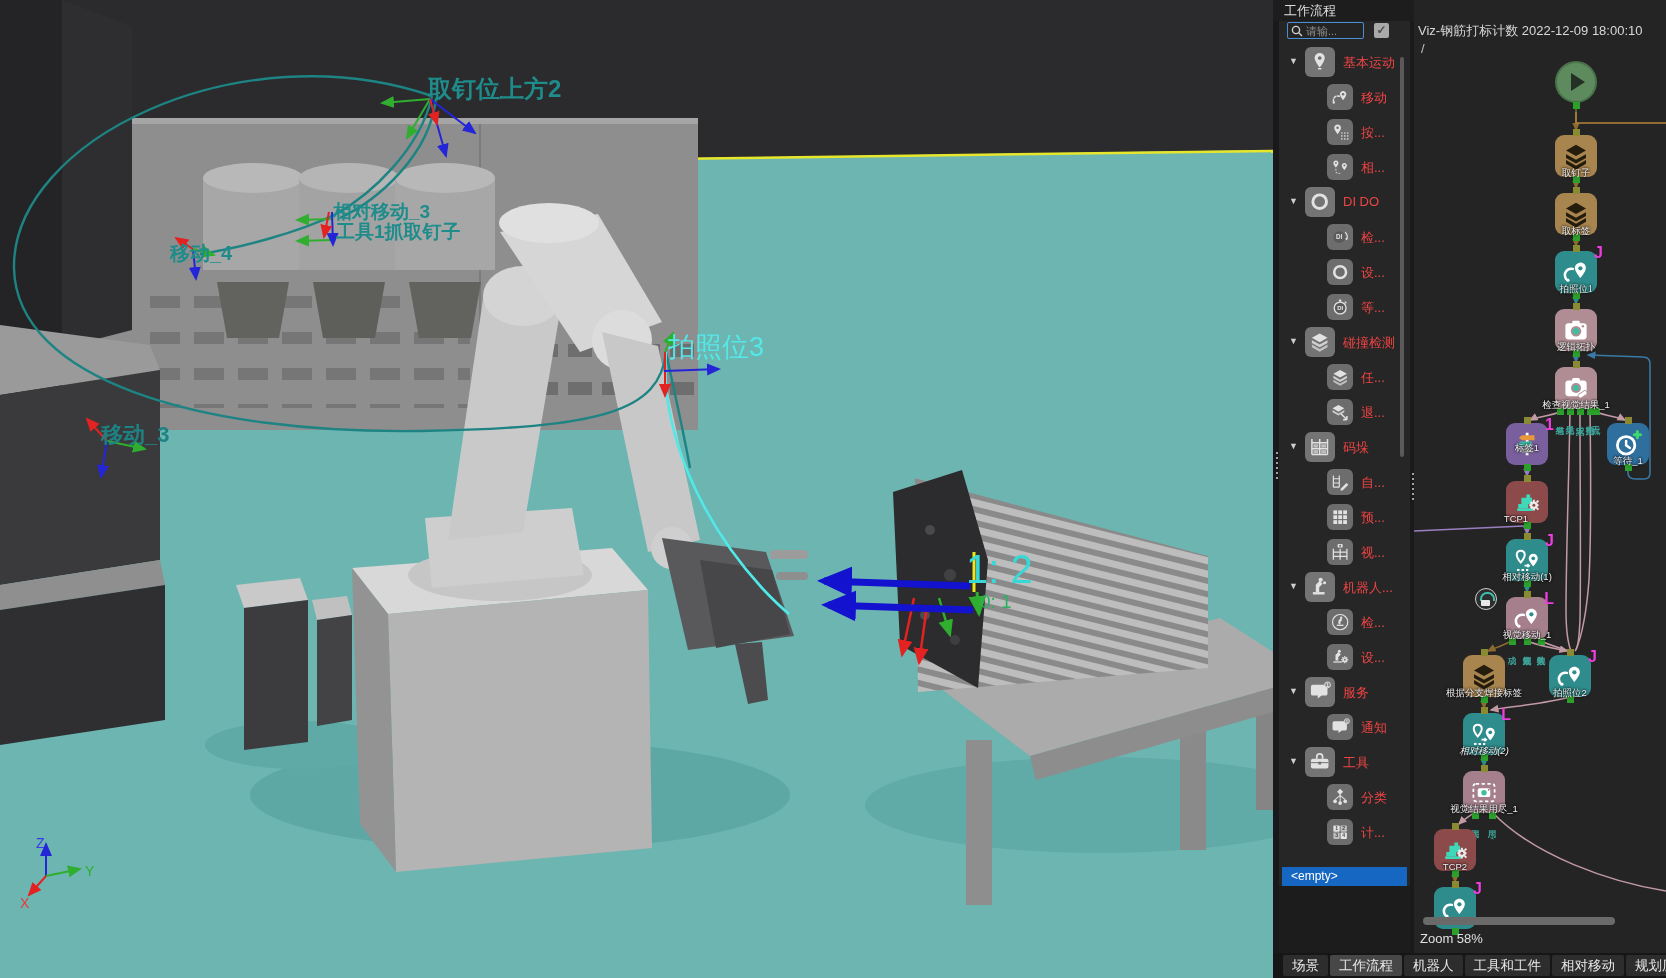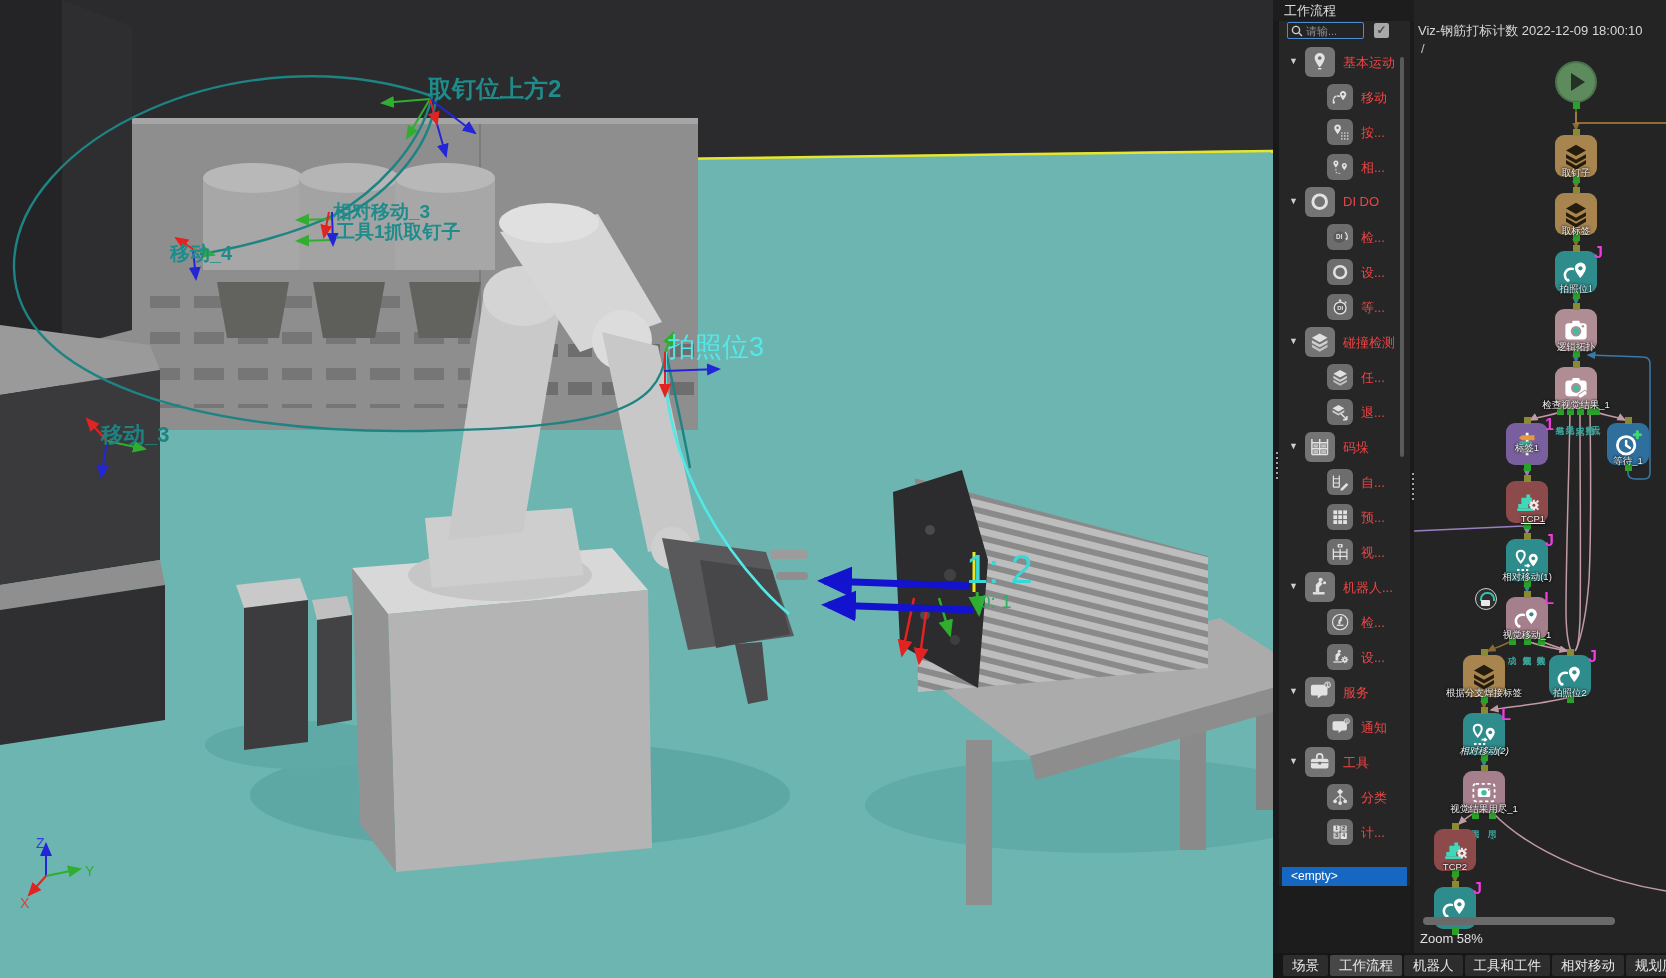--- a/index.html
+++ b/index.html
@@ -735,21 +735,21 @@
               <rect x="4" y="17" width="13" height="2.2" rx="1" fill="#3fd8b8"></rect>
               <circle cx="17.5" cy="14.5" r="3" fill="#ececec"></circle>
               <g stroke="#ececec" stroke-width="1.6">
                 <path d="M17.5 10.2v2M17.5 16.8v2M13.8 14.5h2M19.2 14.5h2M14.9 11.9l1.4 1.4M19.7 16.7l1.4 1.4M14.9 17.1l1.4-1.4M19.7 12.3l1.4-1.4"></path>
               </g>
               <circle cx="17.5" cy="14.5" r="1.2" fill="#8d4a4a"></circle>
             </svg>
           </div>
           <div class="port in" style="left: 109.5px; top: 475px;"></div>
           <div class="port out" style="left: 109.5px; top: 522px;"></div>
-          <div class="nlabel" style="left: 59px; top: 513px; text-decoration: underline;">TCP1</div>
+          <div class="nlabel" style="left: 42px; top: 513px;">TCP1</div>
           <div class="gnode" style="left: 92px; top: 539px; background: rgb(46, 140, 140);">
             <svg viewBox="0 0 24 24">
               <path d="M7 4.5C5.2 4.5 3.8 5.9 3.8 7.7 3.8 10 7 14 7 14s3.2-4 3.2-6.3C10.2 5.9 8.8 4.5 7 4.5z" fill="none" stroke="#fff" stroke-width="1.6"></path>
               <path d="M10 16.5h3.5M12.3 15.3l1.4 1.2-1.4 1.2" stroke="#fff" stroke-width="1.4" fill="none"></path>
               <path d="M17 7c-2 0-3.6 1.6-3.6 3.5 0 2.6 3.6 6.5 3.6 6.5s3.6-3.9 3.6-6.5C20.6 8.6 19 7 17 7z" fill="#fff"></path>
               <circle cx="17" cy="10.6" r="1.5" fill="#2e8c8c"></circle>
               <path d="M4 20h9" stroke="#fff" stroke-width="1.5" stroke-dasharray="2 1.6"></path>
             </svg>
             <span class="badge">J</span>
           </div>

